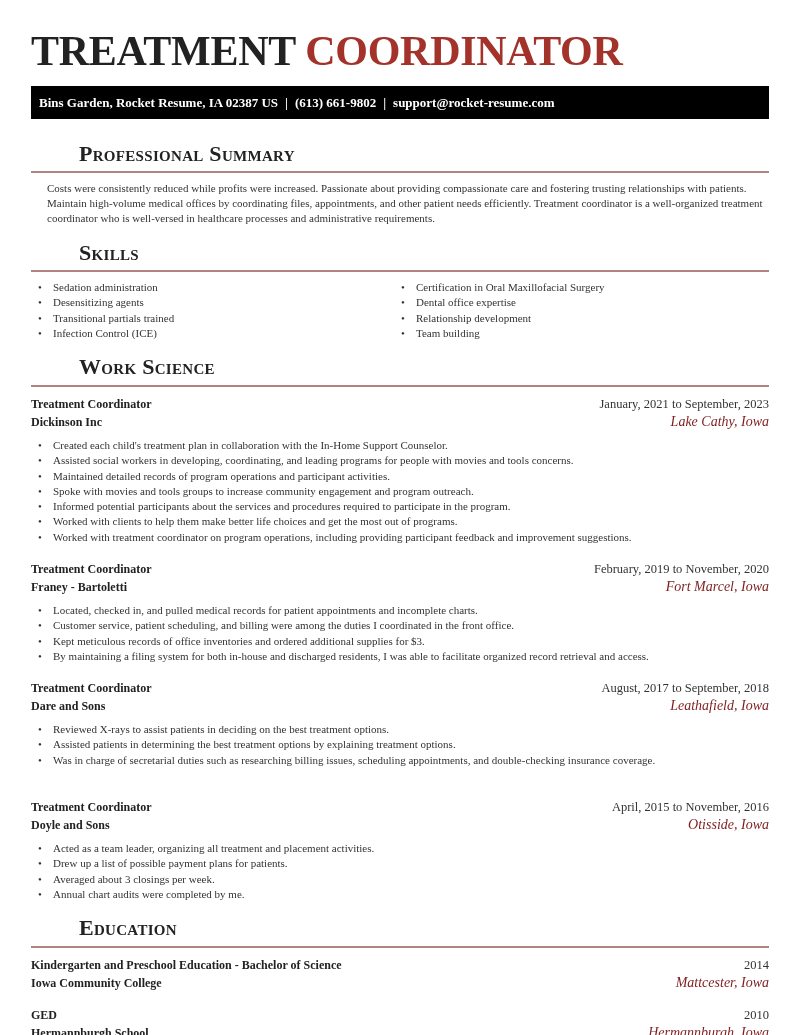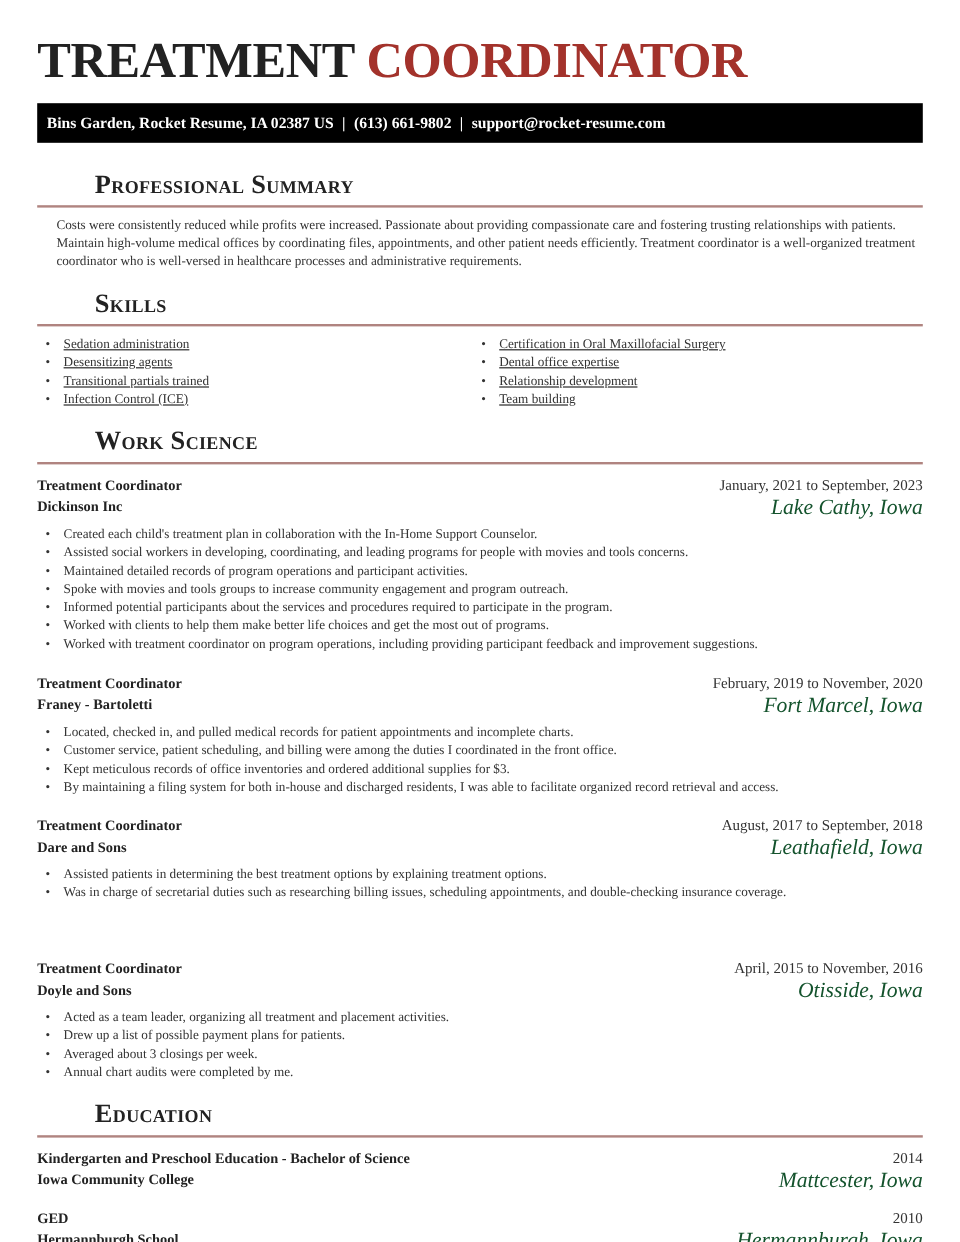--- a/index.html
+++ b/index.html
@@ -31,38 +31,38 @@
       font-size: 22px; line-height: 26px; color: #222222;
       font-variant: small-caps; letter-spacing: 0.3px; margin-left: 48px;
     }
     .rule { position: absolute; left: 0; width: 738px; height: 2px; background: #b08480; }
 
     .summary {
       position: absolute; top: 181px; left: 16px; width: 738px;
       font-size: 11px; line-height: 15px; color: #333333;
     }
 
-    .skills-col { position: absolute; top: 280px; list-style: none; text-decoration: underline; }
+    .skills-col { position: absolute; top: 280px; list-style: none; }
     .skills-col li, .bullets li {
       position: relative; padding-left: 22px;
       font-size: 11px; line-height: 15.3px; color: #333333; white-space: nowrap;
     }
     .skills-col li::before, .bullets li::before {
       content: "\2022"; position: absolute; left: 7px; top: 0; font-size: 11px; color: #333;
     }
 
     .job { position: absolute; left: 0; width: 738px; }
     .job .role, .job .org {
       position: absolute; left: 0; font-weight: bold; font-size: 12px; line-height: 16px; color: #222;
     }
     .job .dates {
       position: absolute; right: 0; font-size: 12.5px; line-height: 16px; color: #333;
     }
     .job .loc {
-      position: absolute; right: 0; font-style: italic; font-size: 18px; line-height: 16px; color: #14532d;
+      position: absolute; right: 0; font-style: italic; font-size: 14px; line-height: 16px; color: #7f1d1d;
     }
     .job .role, .job .dates { top: 0; }
     .job .org, .job .loc { top: 18px; }
     .job .bullets { position: absolute; left: 0; top: 42px; list-style: none; }
   </style>
 </head>
 <body>
 
 <div class="page">
 
@@ -125,20 +125,21 @@
       <li>By maintaining a filing system for both in-house and discharged residents, I was able to facilitate organized record retrieval and access.</li>
     </ul>
   </div>
 
   <div class="job" style="top:680px;">
     <div class="role">Treatment Coordinator</div>
     <div class="dates">August, 2017 to September, 2018</div>
     <div class="org">Dare and Sons</div>
     <div class="loc">Leathafield, Iowa</div>
     <ul class="bullets">
+      <li>Reviewed X-rays to assist patients in deciding on the best treatment options.</li>
       <li>Assisted patients in determining the best treatment options by explaining treatment options.</li>
       <li>Was in charge of secretarial duties such as researching billing issues, scheduling appointments, and double-checking insurance coverage.</li>
     </ul>
   </div>
 
   <div class="job" style="top:799px;">
     <div class="role">Treatment Coordinator</div>
     <div class="dates">April, 2015 to November, 2016</div>
     <div class="org">Doyle and Sons</div>
     <div class="loc">Otisside, Iowa</div>

